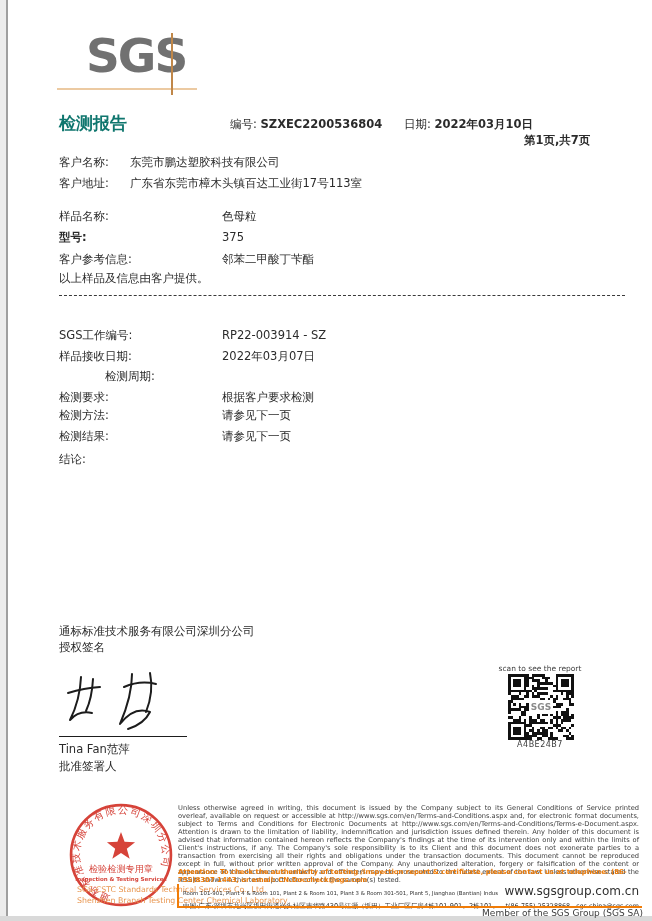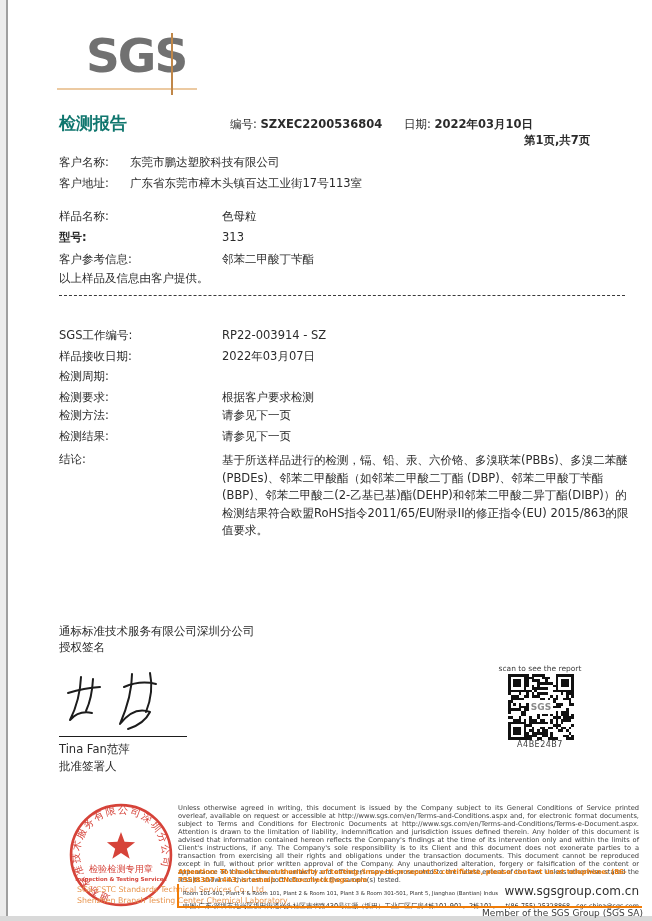--- a/index.html
+++ b/index.html
@@ -75,40 +75,39 @@
   <div class="abs hrow val-strong" style="left:524px;top:117px;margin-top:16px;">第1页,共7页</div>
 
   <div class="lbl" style="top:155px;">客户名称:</div>
   <div class="v130" style="top:155px;">东莞市鹏达塑胶科技有限公司</div>
   <div class="lbl" style="top:176px;">客户地址:</div>
   <div class="v130" style="top:176px;">广东省东莞市樟木头镇百达工业街17号113室</div>
 
   <div class="lbl" style="top:209px;">样品名称:</div>
   <div class="v222" style="top:209px;">色母粒</div>
   <div class="lbl" style="top:230px;font-weight:bold;">型号:</div>
-  <div class="v222" style="top:230px;">313</div>
+  <div class="v222" style="top:230px;">375</div>
   <div class="lbl" style="top:252px;">客户参考信息:</div>
   <div class="v222" style="top:252px;">邻苯二甲酸丁苄酯</div>
   <div class="lbl" style="top:271px;">以上样品及信息由客户提供。</div>
 
   <div class="abs dash"></div>
 
   <div class="lbl" style="top:328px;">SGS工作编号:</div>
   <div class="v222" style="top:328px;">RP22-003914 - SZ</div>
   <div class="lbl" style="top:349px;">样品接收日期:</div>
   <div class="v222" style="top:349px;">2022年03月07日</div>
-  <div class="lbl" style="top:369px;">检测周期:</div>
+  <div class="lbl" style="top:369px;margin-left:46px;">检测周期:</div>
   <div class="lbl" style="top:390px;">检测要求:</div>
   <div class="v222" style="top:390px;">根据客户要求检测</div>
   <div class="lbl" style="top:408px;">检测方法:</div>
   <div class="v222" style="top:408px;">请参见下一页</div>
   <div class="lbl" style="top:429px;">检测结果:</div>
   <div class="v222" style="top:429px;">请参见下一页</div>
   <div class="lbl" style="top:452px;">结论:</div>
-  <div class="conclusion">基于所送样品进行的检测，镉、铅、汞、六价铬、多溴联苯(PBBs)、多溴二苯醚(PBDEs)、邻苯二甲酸酯（如邻苯二甲酸二丁酯 (DBP)、邻苯二甲酸丁苄酯(BBP)、邻苯二甲酸二(2-乙基已基)酯(DEHP)和邻苯二甲酸二异丁酯(DIBP)）的检测结果符合欧盟RoHS指令2011/65/EU附录II的修正指令(EU) 2015/863的限值要求。</div>
 
   <div class="abs sig-company">通标标准技术服务有限公司深圳分公司</div>
   <div class="abs sig-auth">授权签名</div>
   <div class="abs sig-draw">
     <svg width="130" height="68" viewBox="0 0 130 68">
       <g stroke="#1c1c1c" stroke-width="2" fill="none" stroke-linecap="round" stroke-linejoin="round">
         <path d="M6,25 Q22,20 38,19"></path>
         <path d="M19,9 Q18,32 8,52 Q17,42 30,45"></path>
         <path d="M31,11 Q30,30 24,43"></path>
         <path d="M62,19 Q78,12 94,16"></path>

